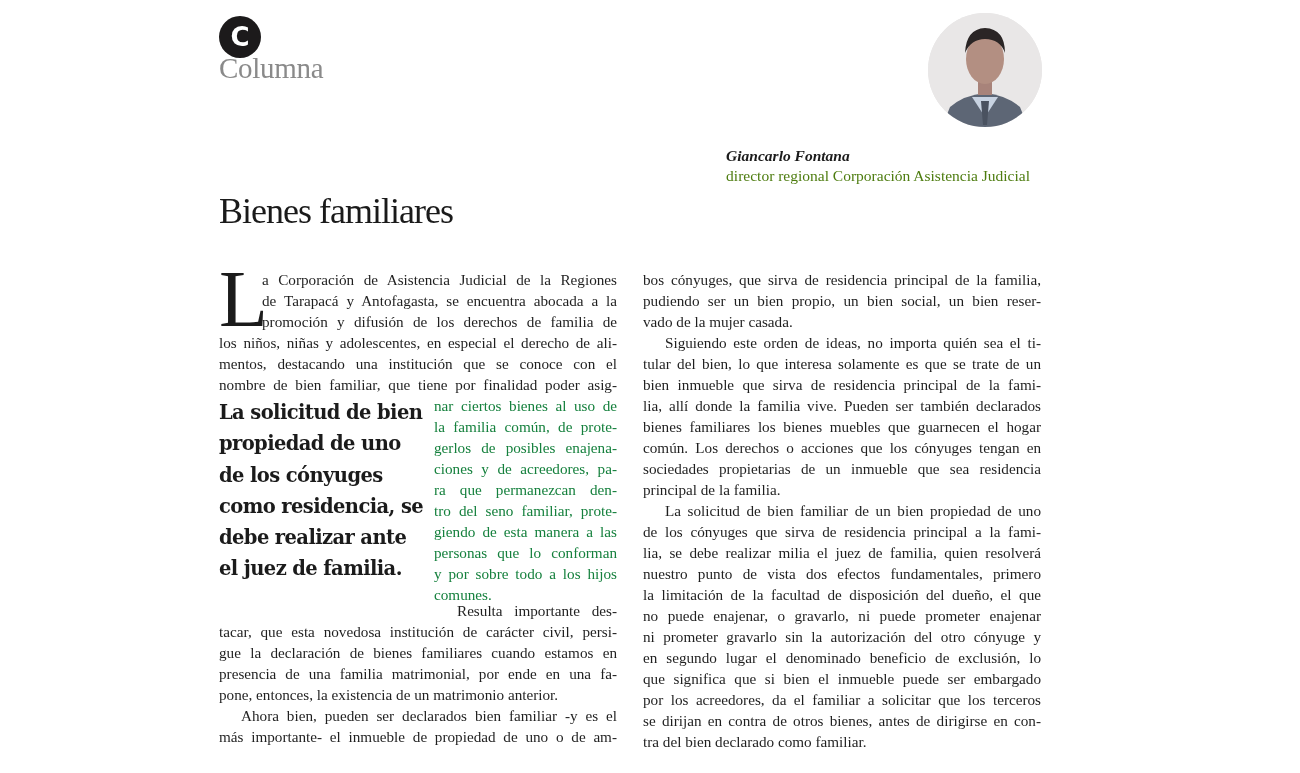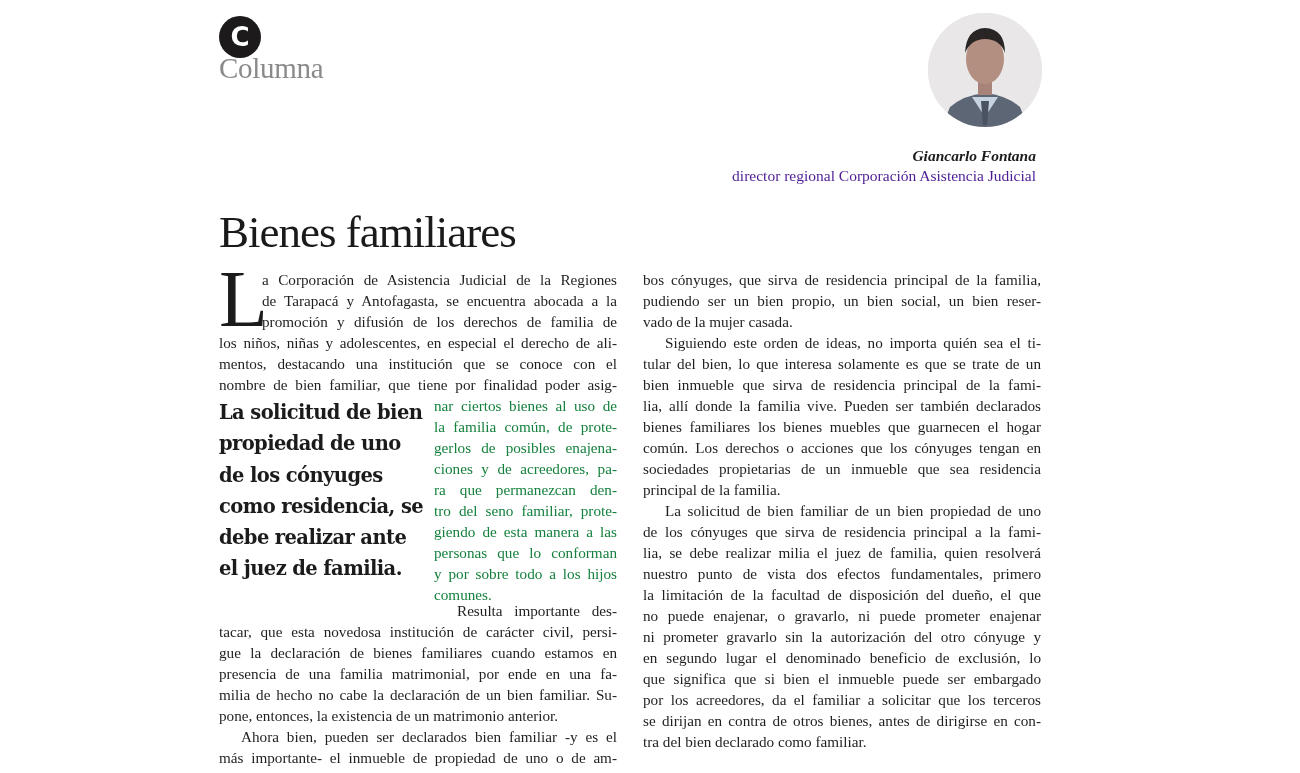--- a/index.html
+++ b/index.html
@@ -5,24 +5,24 @@
   html, body { margin:0; padding:0; background:#ffffff; }
   body { width:1300px; height:773px; position:relative; overflow:hidden;
          font-family:"DejaVu Serif", "Liberation Serif", serif; color:#222; }
   .c-badge { position:absolute; left:219px; top:16px; width:42px; height:42px; border-radius:50%;
              background:#1c1a1b; color:#fff; font-family:"DejaVu Sans", sans-serif; font-weight:bold;
              font-size:26px; line-height:42px; text-align:center; }
   .section-label { position:absolute; left:219px; top:52px; font-family:"Liberation Serif", serif;
              font-size:29px; color:#8a8a8a; letter-spacing:-0.3px; }
   .avatar { position:absolute; left:928px; top:13px; width:114px; height:114px; border-radius:50%;
             overflow:hidden; background:#e8e6e6; }
-  .author { position:absolute; right:264px; top:146px; text-align:right; font-family:"Liberation Serif", serif; }
+  .author { position:absolute; right:270px; top:146px; font-family:"Liberation Serif", serif; }
   .author-name { font-style:italic; font-weight:bold; font-size:15.5px; color:#1b1b1b; line-height:20px; }
-  .author-role { font-size:15.5px; color:#4c1d95; line-height:20px; }
-  .headline { position:absolute; left:219px; top:206px; font-family:"Liberation Serif", serif; font-size:45px;
+  .author-role { font-size:15.5px; color:#4d7c0f; line-height:20px; }
+  .headline { position:absolute; left:219px; top:190px; font-family:"Liberation Serif", serif; font-size:36px;
               color:#1a1a1a; letter-spacing:-1px; margin:0; font-weight:normal; }
   .col { position:absolute; font-family:"Liberation Serif", serif; font-size:15.2px; line-height:21px;
          color:#1f1f1f; text-align:justify; }
   .col1 { left:219px; top:269px; width:398px; }
   .col2 { left:643px; top:269px; width:398px; }
   .line { display:block; white-space:nowrap; text-align-last:justify; text-align:justify; }
   .line.last { text-align-last:left; }
   .dropcap { position:absolute; left:219px; top:268px; font-family:"Liberation Serif", serif;
              font-size:80px; line-height:62px; color:#1b1b1b; }
   .indent3 { padding-left:43px; }
@@ -93,21 +93,20 @@
   <span class="line">personas que lo conforman</span>
   <span class="line">y por sobre todo a los hijos</span>
   <span class="line last">comunes.</span>
 </div>
 
 <div class="col1b">
   <span class="line right-start">Resulta importante des-</span>
   <span class="line">tacar, que esta novedosa institución de carácter civil, persi-</span>
   <span class="line">gue la declaración de bienes familiares cuando estamos en</span>
   <span class="line">presencia de una familia matrimonial, por ende en una fa-</span>
-  <span class="line">milia de hecho no cabe la declaración de un bien familiar. Su-</span>
   <span class="line last">pone, entonces, la existencia de un matrimonio anterior.</span>
   <span class="line indent-p">Ahora bien, pueden ser declarados bien familiar -y es el</span>
   <span class="line">más importante- el inmueble de propiedad de uno o de am-</span>
 </div>
 
 <div class="col col2">
   <span class="line">bos cónyuges, que sirva de residencia principal de la familia,</span>
   <span class="line">pudiendo ser un bien propio, un bien social, un bien reser-</span>
   <span class="line last">vado de la mujer casada.</span>
   <span class="line indent-p">Siguiendo este orden de ideas, no importa quién sea el ti-</span>

